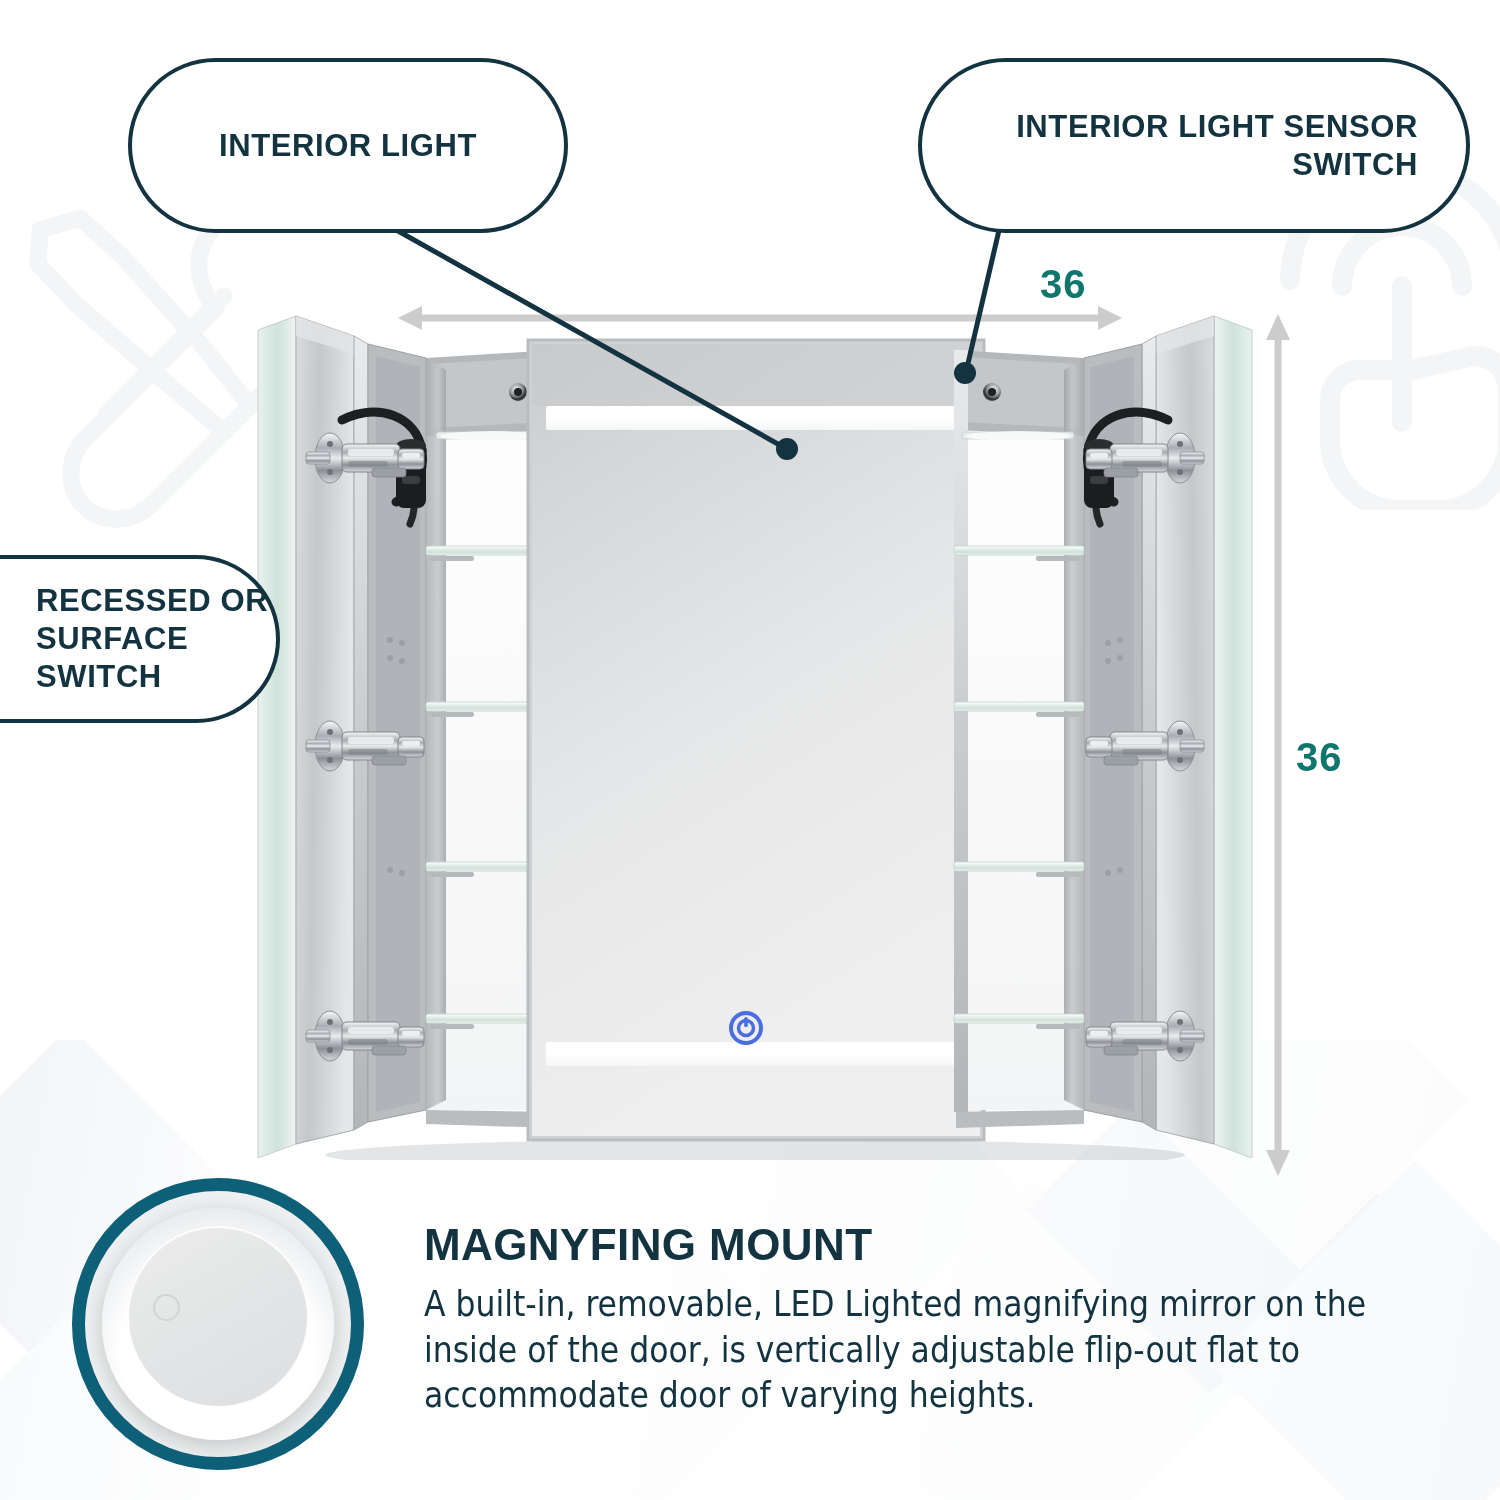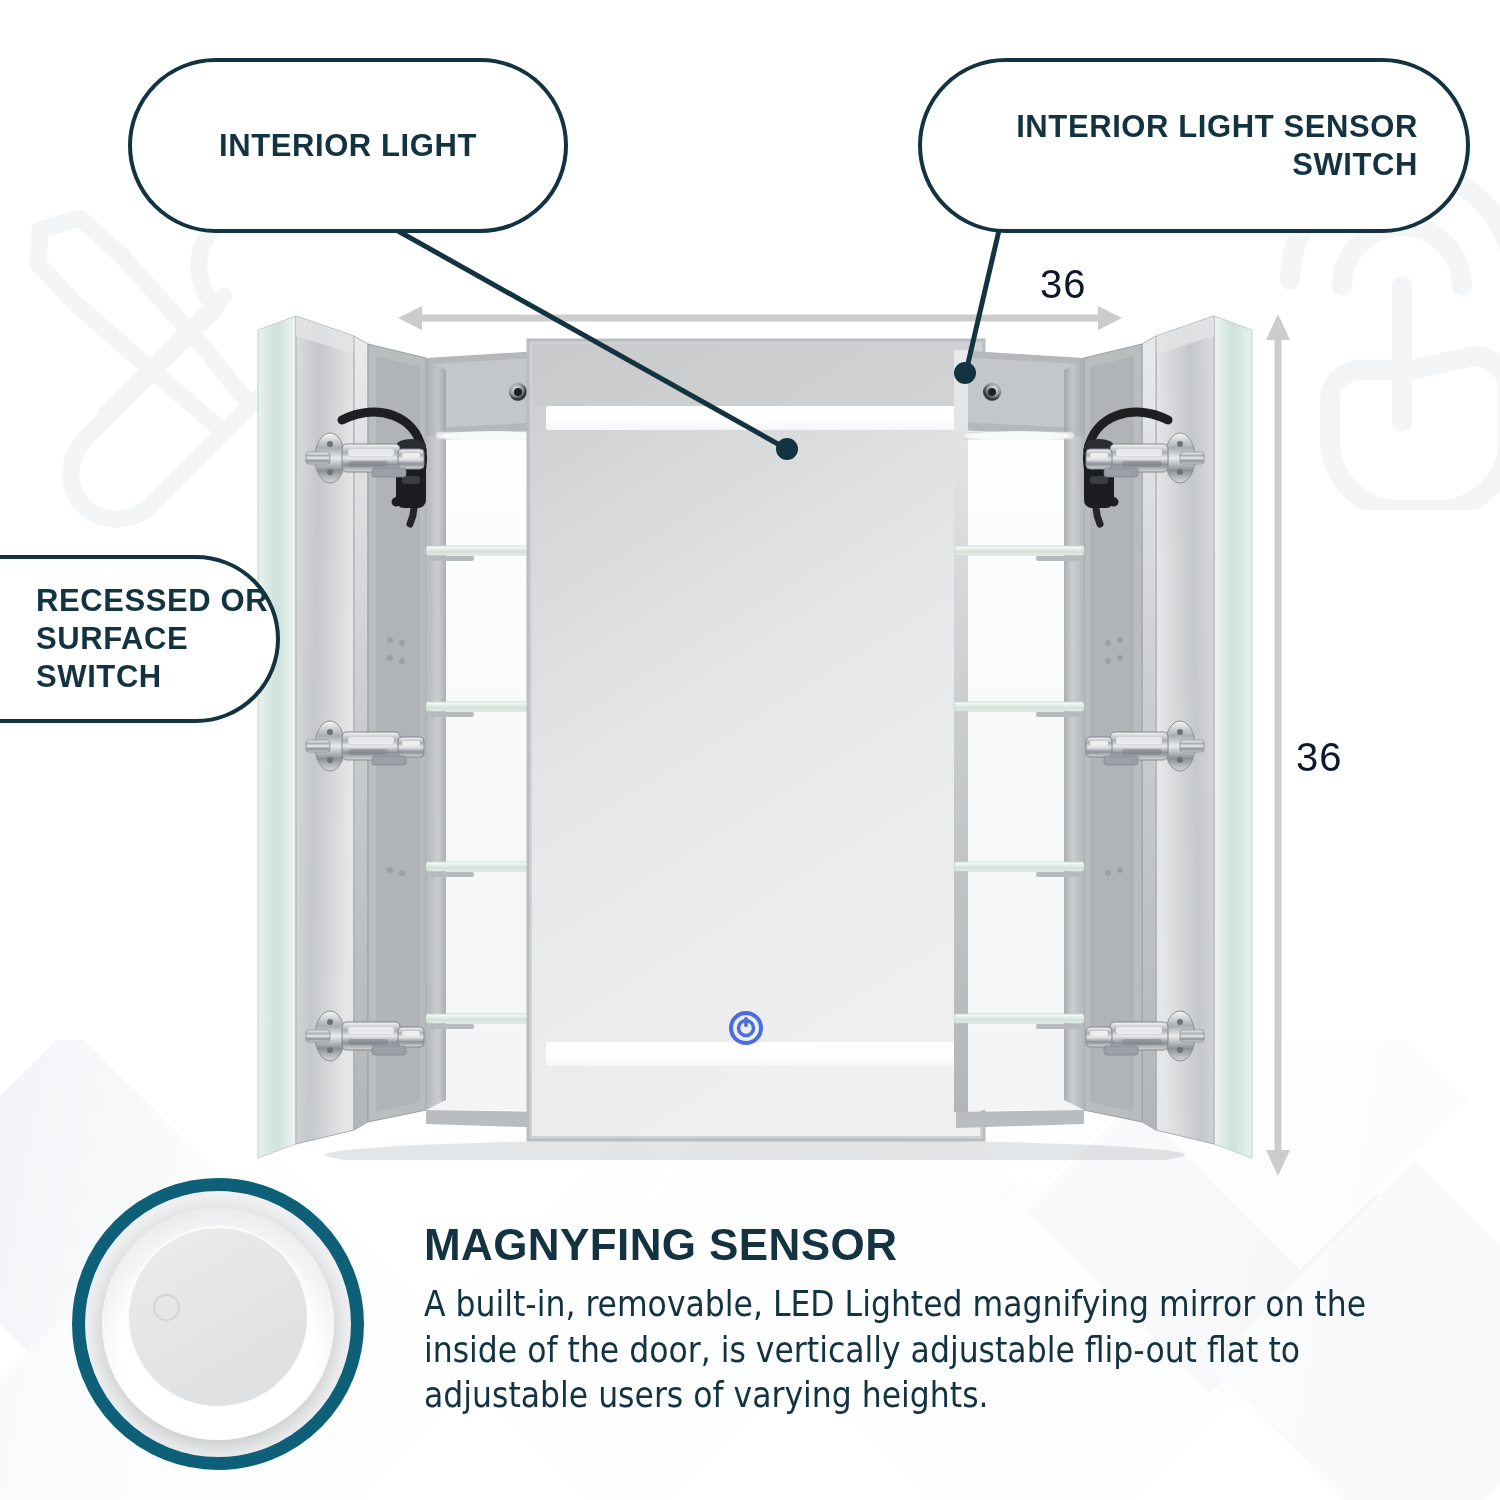--- a/index.html
+++ b/index.html
@@ -99,23 +99,23 @@
   #leaders {
     position: absolute;
     left: 0; top: 0;
     width: 1500px; height: 1500px;
     pointer-events: none;
   }
 
   
   .dim-label {
     position: absolute;
-    color: #0f172a;
+    color: #0f766e;
     font-size: 40px;
-    font-weight: 400;
+    font-weight: 700;
     letter-spacing: 1px;
   }
   .dim-w { left: 1040px; top: 262px; }
   .dim-h { left: 1296px; top: 735px; }
 
   
   .feature-circle {
     position: absolute;
     left: 72px; top: 1178px;
     width: 292px; height: 292px;
@@ -489,16 +489,16 @@
   <div class="dim-label dim-h">36</div>
 
   <div class="feature-circle">
     <div class="mag-halo">
       <div class="mag-glass">
         <div class="mag-btn"></div>
       </div>
     </div>
   </div>
 
-  <div class="feature-title">MAGNYFING SENSOR</div>
-  <div class="feature-body">A built-in, removable, LED Lighted magnifying mirror on the inside of the door, is vertically adjustable flip-out flat to adjustable users of varying heights.</div>
+  <div class="feature-title">MAGNYFING MOUNT</div>
+  <div class="feature-body">A built-in, removable, LED Lighted magnifying mirror on the inside of the door, is vertically adjustable flip-out flat to accommodate door of varying heights.</div>
 
 </div>
 
 </body></html>

